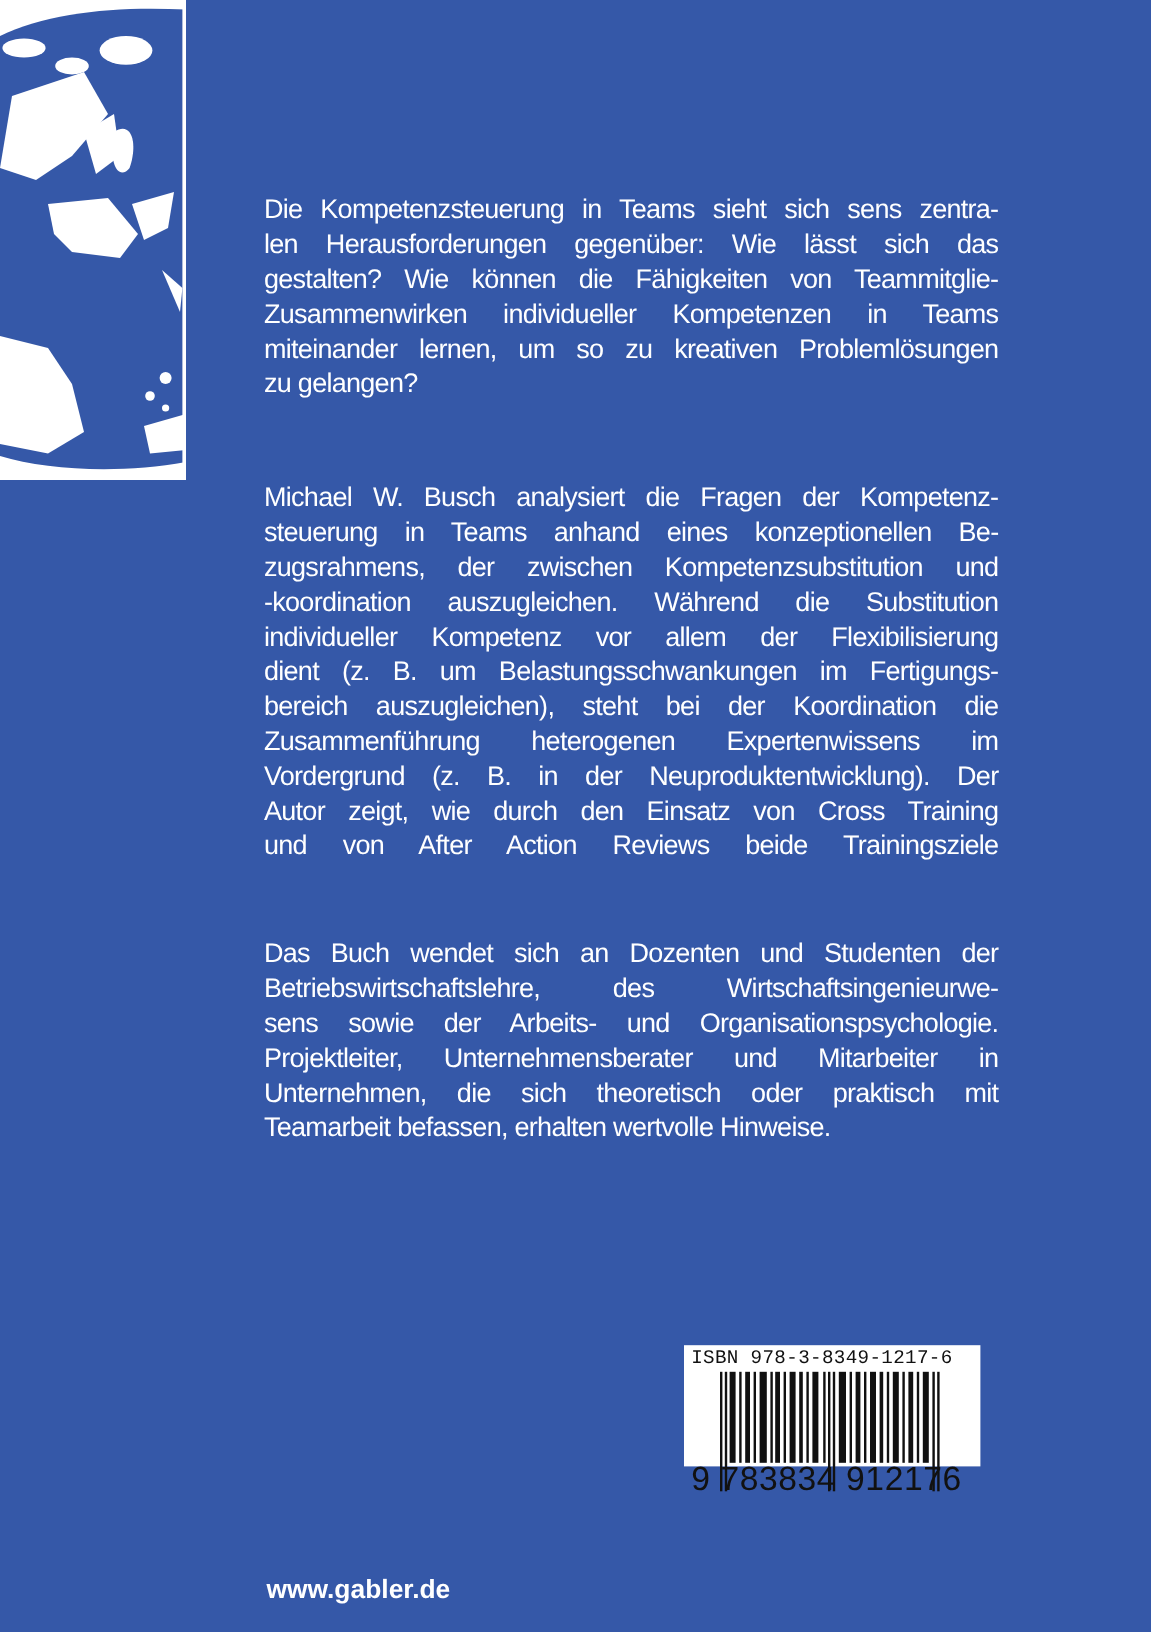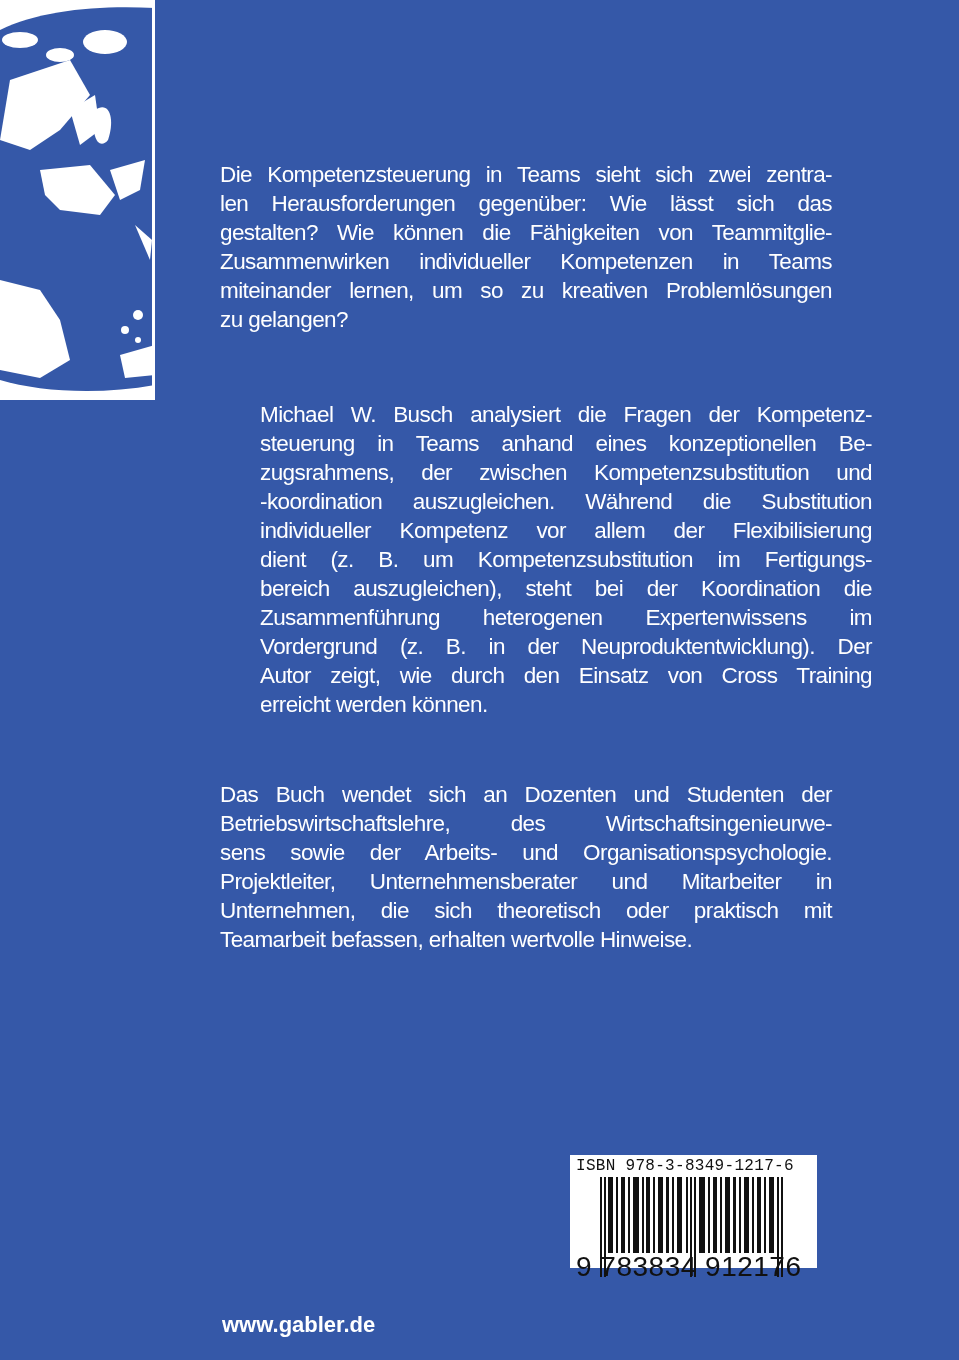--- a/index.html
+++ b/index.html
@@ -19,24 +19,24 @@
     color: #ffffff;
     font-family: "Liberation Sans Narrow", "Liberation Sans", sans-serif;
     font-size: 22.5px; line-height: 29px;
     letter-spacing: -0.6px;
     text-align: justify;
     hyphens: manual;
   }
   .text-block .line { display: block; text-align: justify; text-align-last: justify; white-space: nowrap; }
   .text-block .line.last { text-align-last: left; }
   #p1 { top: 160px; }
-  #p2 { top: 400px; margin-left: 40px; }
+  #p2 { top: 400px; }
   #p3 { top: 780px; }
   .barcode-box {
-    position: absolute; left: 570px; top: 1155px; width: 247px; height: 113px;
+    position: absolute; left: 570px; top: 1121px; width: 247px; height: 101px;
     background: #ffffff;
   }
   .isbn-text {
     position: absolute; left: 6px; top: 2px;
     font-family: "Liberation Mono", monospace; font-size: 16px; color: #111;
     letter-spacing: 0.3px;
   }
   .bars { position: absolute; left: 30px; top: 22px; }
   .ean-digits {
     position: absolute; left: 6px; top: 96px;
@@ -70,40 +70,40 @@
       <circle cx="125" cy="330" r="4"></circle>
       <circle cx="138" cy="340" r="3"></circle>
       <path d="M0,280 L40,290 L60,320 L70,360 L40,378 L0,370 Z"></path>
       <path d="M120,355 L155,345 L155,375 L125,378 Z"></path>
     </g>
     <rect x="152" y="0" width="3" height="400" fill="#ffffff"></rect>
   </svg>
 </div>
 
 <div class="text-block" id="p1">
-  <span class="line">Die Kompetenzsteuerung in Teams sieht sich zwei zentra-</span>
+  <span class="line">Die Kompetenzsteuerung in Teams sieht sich sens zentra-</span>
   <span class="line">len Herausforderungen gegenüber: Wie lässt sich das</span>
   <span class="line">gestalten? Wie können die Fähigkeiten von Teammitglie-</span>
   <span class="line">Zusammenwirken individueller Kompetenzen in Teams</span>
   <span class="line">miteinander lernen, um so zu kreativen Problemlösungen</span>
   <span class="line last">zu gelangen?</span>
 </div>
 
 <div class="text-block" id="p2">
   <span class="line">Michael W. Busch analysiert die Fragen der Kompetenz-</span>
   <span class="line">steuerung in Teams anhand eines konzeptionellen Be-</span>
   <span class="line">zugsrahmens, der zwischen Kompetenzsubstitution und</span>
   <span class="line">-koordination auszugleichen. Während die Substitution</span>
   <span class="line">individueller Kompetenz vor allem der Flexibilisierung</span>
-  <span class="line">dient (z. B. um Kompetenzsubstitution im Fertigungs-</span>
+  <span class="line">dient (z. B. um Belastungsschwankungen im Fertigungs-</span>
   <span class="line">bereich auszugleichen), steht bei der Koordination die</span>
   <span class="line">Zusammenführung heterogenen Expertenwissens im</span>
   <span class="line">Vordergrund (z. B. in der Neuproduktentwicklung). Der</span>
   <span class="line">Autor zeigt, wie durch den Einsatz von Cross Training</span>
-  <span class="line last">erreicht werden können.</span>
+  <span class="line">und von After Action Reviews beide Trainingsziele</span>
 </div>
 
 <div class="text-block" id="p3">
   <span class="line">Das Buch wendet sich an Dozenten und Studenten der</span>
   <span class="line">Betriebswirtschaftslehre, des Wirtschaftsingenieurwe-</span>
   <span class="line">sens sowie der Arbeits- und Organisationspsychologie.</span>
   <span class="line">Projektleiter, Unternehmensberater und Mitarbeiter in</span>
   <span class="line">Unternehmen, die sich theoretisch oder praktisch mit</span>
   <span class="line last">Teamarbeit befassen, erhalten wertvolle Hinweise.</span>
 </div>

